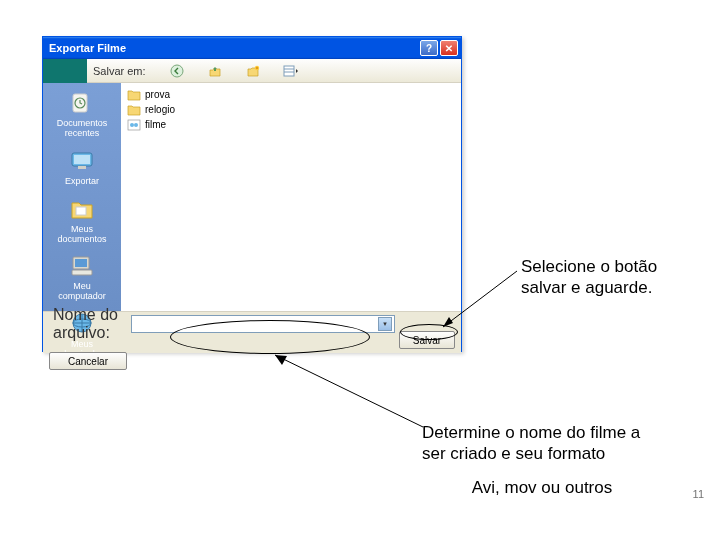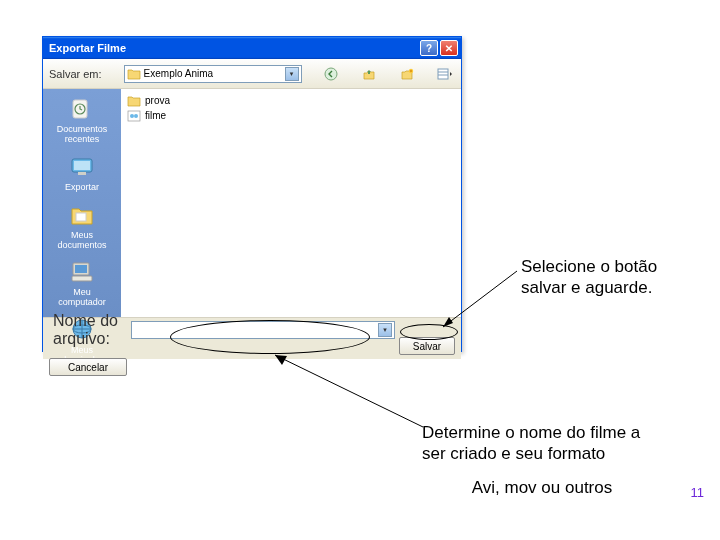--- a/index.html
+++ b/index.html
@@ -6,21 +6,21 @@
   body { font-family: Tahoma, Arial, sans-serif; font-size: 11px; background: #fff; width: 720px; height: 540px; position: relative; }
   
   .dialog { position: absolute; left: 42px; top: 36px; width: 420px; height: 316px; border: 1px solid #0054e3; background: #0f766e; box-shadow: 2px 2px 4px rgba(0,0,0,0.2); }
   
   .titlebar { height: 22px; background: linear-gradient(to bottom, #3c8cf0 0%, #0054e3 8%, #0054e3 92%, #003db5 100%); display: flex; align-items: center; padding: 0 3px 0 6px; color: #fff; font-weight: bold; font-size: 11px; }
   .titlebar-text { flex: 1; }
   .titlebar-btn { width: 18px; height: 16px; margin-left: 2px; border: 1px solid #fff; border-radius: 2px; display: flex; align-items: center; justify-content: center; font-size: 10px; font-weight: bold; cursor: pointer; }
   .help-btn { background: linear-gradient(to bottom, #7ba7e8, #3c6bc8); }
   .close-btn { background: linear-gradient(to bottom, #f08070, #d83020); }
   
-  .toolbar { height: 30px; background: linear-gradient(to bottom, #fefefe, #ece9d8); border-bottom: 1px solid #d6d2c2; display: flex; align-items: center; padding: 0 6px; gap: 20px; }
+  .toolbar { height: 24px; background: linear-gradient(to bottom, #fefefe, #ece9d8); border-bottom: 1px solid #d6d2c2; display: flex; align-items: center; padding: 0 6px; gap: 20px; margin-left: 44px; }
   .toolbar-label { color: #333; margin-right: 2px; }
   .folder-dropdown { flex: 0 0 178px; height: 18px; border: 1px solid #7f9db9; background: #fff; display: flex; align-items: center; padding: 0 2px; gap: 3px; }
   .folder-dropdown .folder-icon { width: 14px; height: 12px; }
   .folder-dropdown .dd-text { flex: 1; font-size: 10px; }
   .folder-dropdown .dd-arrow { width: 14px; height: 14px; background: linear-gradient(#c8e0f8,#9cc0e8); border: 1px solid #7f9db9; display: flex; align-items: center; justify-content: center; font-size: 7px; color: #333; }
   .tb-icon { width: 18px; height: 18px; display: flex; align-items: center; justify-content: center; cursor: pointer; }
   
   .body-area { display: flex; height: 228px; }
   
   .places-bar { width: 78px; background: linear-gradient(to bottom, #7b9fd6, #6b8fc6); display: flex; flex-direction: column; padding: 3px 20px; gap: 2px; }
@@ -32,49 +32,40 @@
   .file-item .folder-icon, .file-item .file-icon { width: 14px; height: 12px; }
   
   .bottom-bar { height: 42px; background: #ece9d8; border-top: 1px solid #d6d2c2; padding: 3px 6px; display: grid; grid-template-columns: 78px 1fr 56px; grid-template-rows: 18px 18px; gap: 3px 4px; align-items: center; }
   .bottom-bar .lbl { font-size: 16px; color: #333; text-align: left; padding-left: 4px; }
   .text-dropdown { height: 18px; border: 1px solid #7f9db9; background: #fff; display: flex; align-items: center; padding: 0 2px; }
   .text-dropdown .dd-text { flex: 1; font-size: 10px; padding-left: 2px; }
   .text-dropdown .dd-arrow { width: 14px; height: 14px; background: linear-gradient(#c8e0f8,#9cc0e8); border: 1px solid #7f9db9; display: flex; align-items: center; justify-content: center; font-size: 7px; color: #333; }
   .dlg-btn { height: 18px; border: 1px solid #888; background: linear-gradient(#fefefe,#e8e5d6); font-size: 10px; display: flex; align-items: center; justify-content: center; cursor: pointer; border-radius: 2px; margin-top: 32px; }
   
   .annotation { position: absolute; font-family: Arial, sans-serif; font-size: 17px; color: #000; line-height: 1.25; }
-  .page-num { position: absolute; font-family: Arial, sans-serif; font-size: 13px; color: #6d28d9; }
+  .page-num { position: absolute; font-family: Arial, sans-serif; font-size: 11px; color: #737373; }
   
   .callout-ellipse { position: absolute; border: 1px solid #000; border-radius: 50%; pointer-events: none; }
   
   svg.arrow { position: absolute; pointer-events: none; }
 </style>
 </head>
 <body>
 
 <div class="dialog">
   <div class="titlebar">
     <span class="titlebar-text">Exportar Filme</span>
     <div class="titlebar-btn help-btn">?</div>
     <div class="titlebar-btn close-btn">
       <span>✕</span>
     </div>
   </div>
 
   <div class="toolbar">
     <span class="toolbar-label">Salvar em:</span>
-    <div class="folder-dropdown">
-      <span class="folder-icon">
-        <svg viewBox="0 0 14 12" width="14" height="12">
-            <path d="M1 2h4l1 1h7v8H1z" fill="#f7d774" stroke="#c9a227" stroke-width="0.7"></path>
-          </svg>
-      </span>
-      <span class="dd-text">Exemplo Anima</span>
-      <span class="dd-arrow">▾</span>
-    </div>
     <div class="tb-icon">
       <svg width="14" height="14" viewBox="0 0 14 14">
           <circle cx="7" cy="7" r="6" fill="#ddf0dd" stroke="#7aa77a"></circle>
           <path d="M8 4l-3 3 3 3" stroke="#3a7a3a" stroke-width="1.4" fill="none"></path>
         </svg>
     </div>
     <div class="tb-icon">
       <svg width="14" height="14" viewBox="0 0 14 14">
           <path d="M2 6h3l1-1h6v7H2z" fill="#f7d774" stroke="#c9a227" stroke-width="0.7"></path>
           <path d="M7 3l2 2H8v2H6V5H5z" fill="#5a9a5a"></path>
@@ -151,20 +142,28 @@
     </div>
 
     <div class="file-area">
       <div class="file-item">
         <span class="folder-icon">
           <svg viewBox="0 0 14 12" width="14" height="12">
               <path d="M1 2h4l1 1h7v8H1z" fill="#f7d774" stroke="#c9a227" stroke-width="0.7"></path>
             </svg>
         </span>
         <span>prova</span>
+      </div>
+      <div class="file-item">
+        <span class="folder-icon">
+          <svg viewBox="0 0 14 12" width="14" height="12">
+              <path d="M1 2h4l1 1h7v8H1z" fill="#f7d774" stroke="#c9a227" stroke-width="0.7"></path>
+            </svg>
+        </span>
+        <span>relogio</span>
       </div>
       <div class="file-item">
         <span class="file-icon">
           <svg viewBox="0 0 14 12" width="14" height="12">
               <rect x="1" y="1" width="12" height="10" fill="#fff" stroke="#999" stroke-width="0.7"></rect>
               <circle cx="5" cy="6" r="2" fill="#6bb8e8"></circle>
               <circle cx="9" cy="6" r="2" fill="#6bb8e8"></circle>
             </svg>
         </span>
         <span>filme</span>

